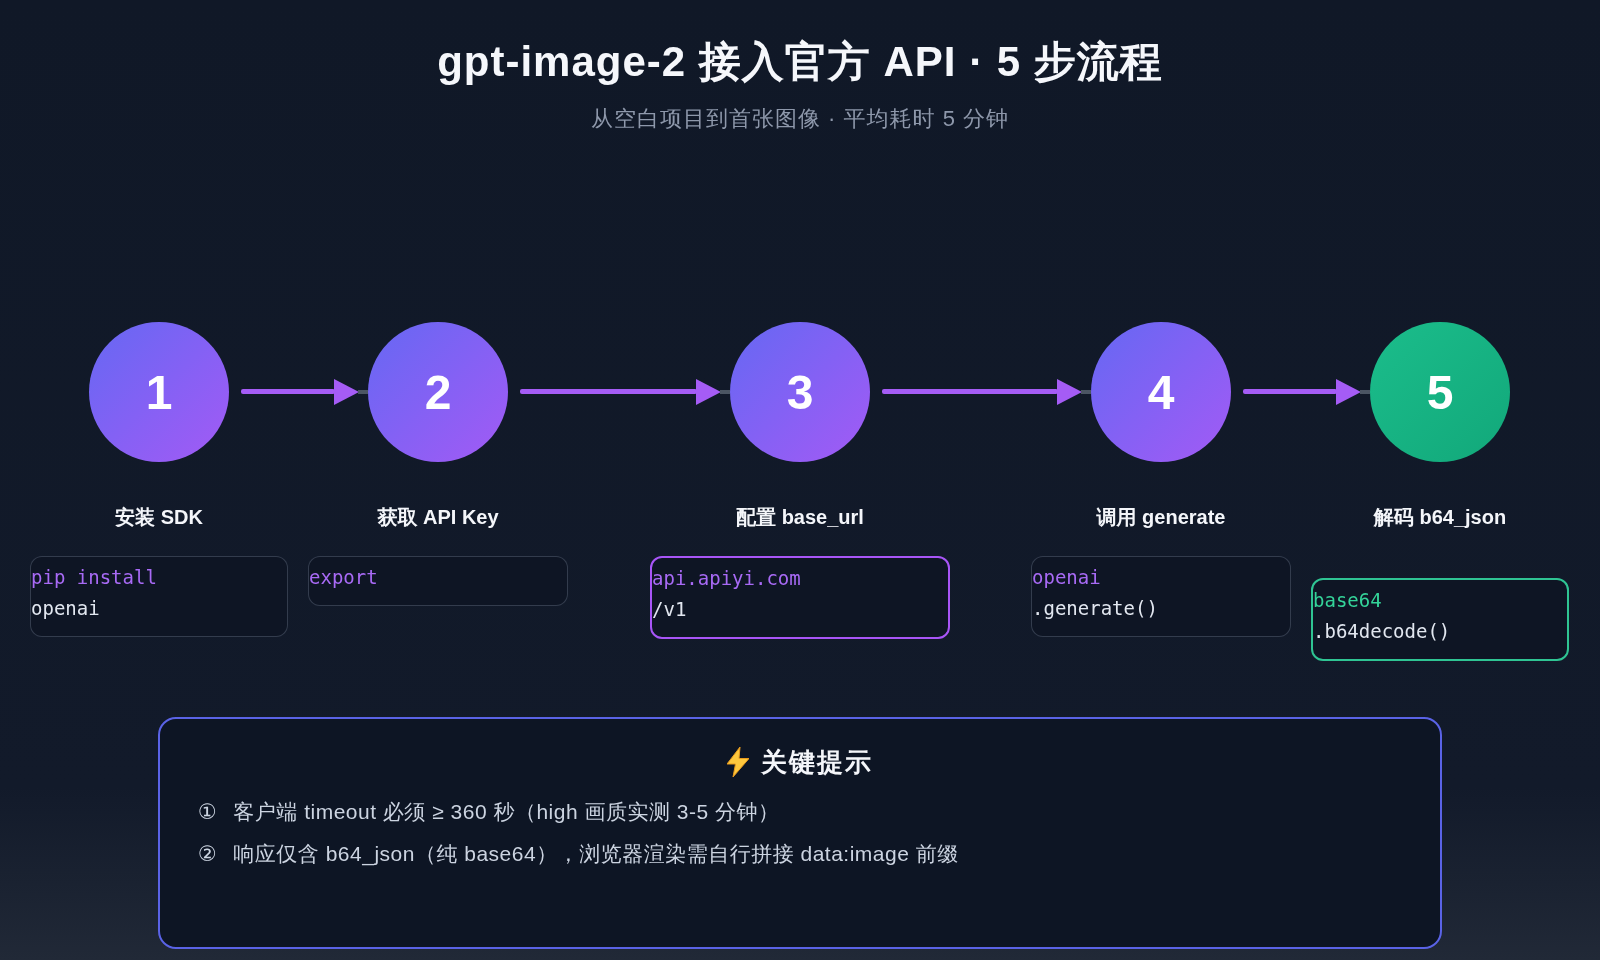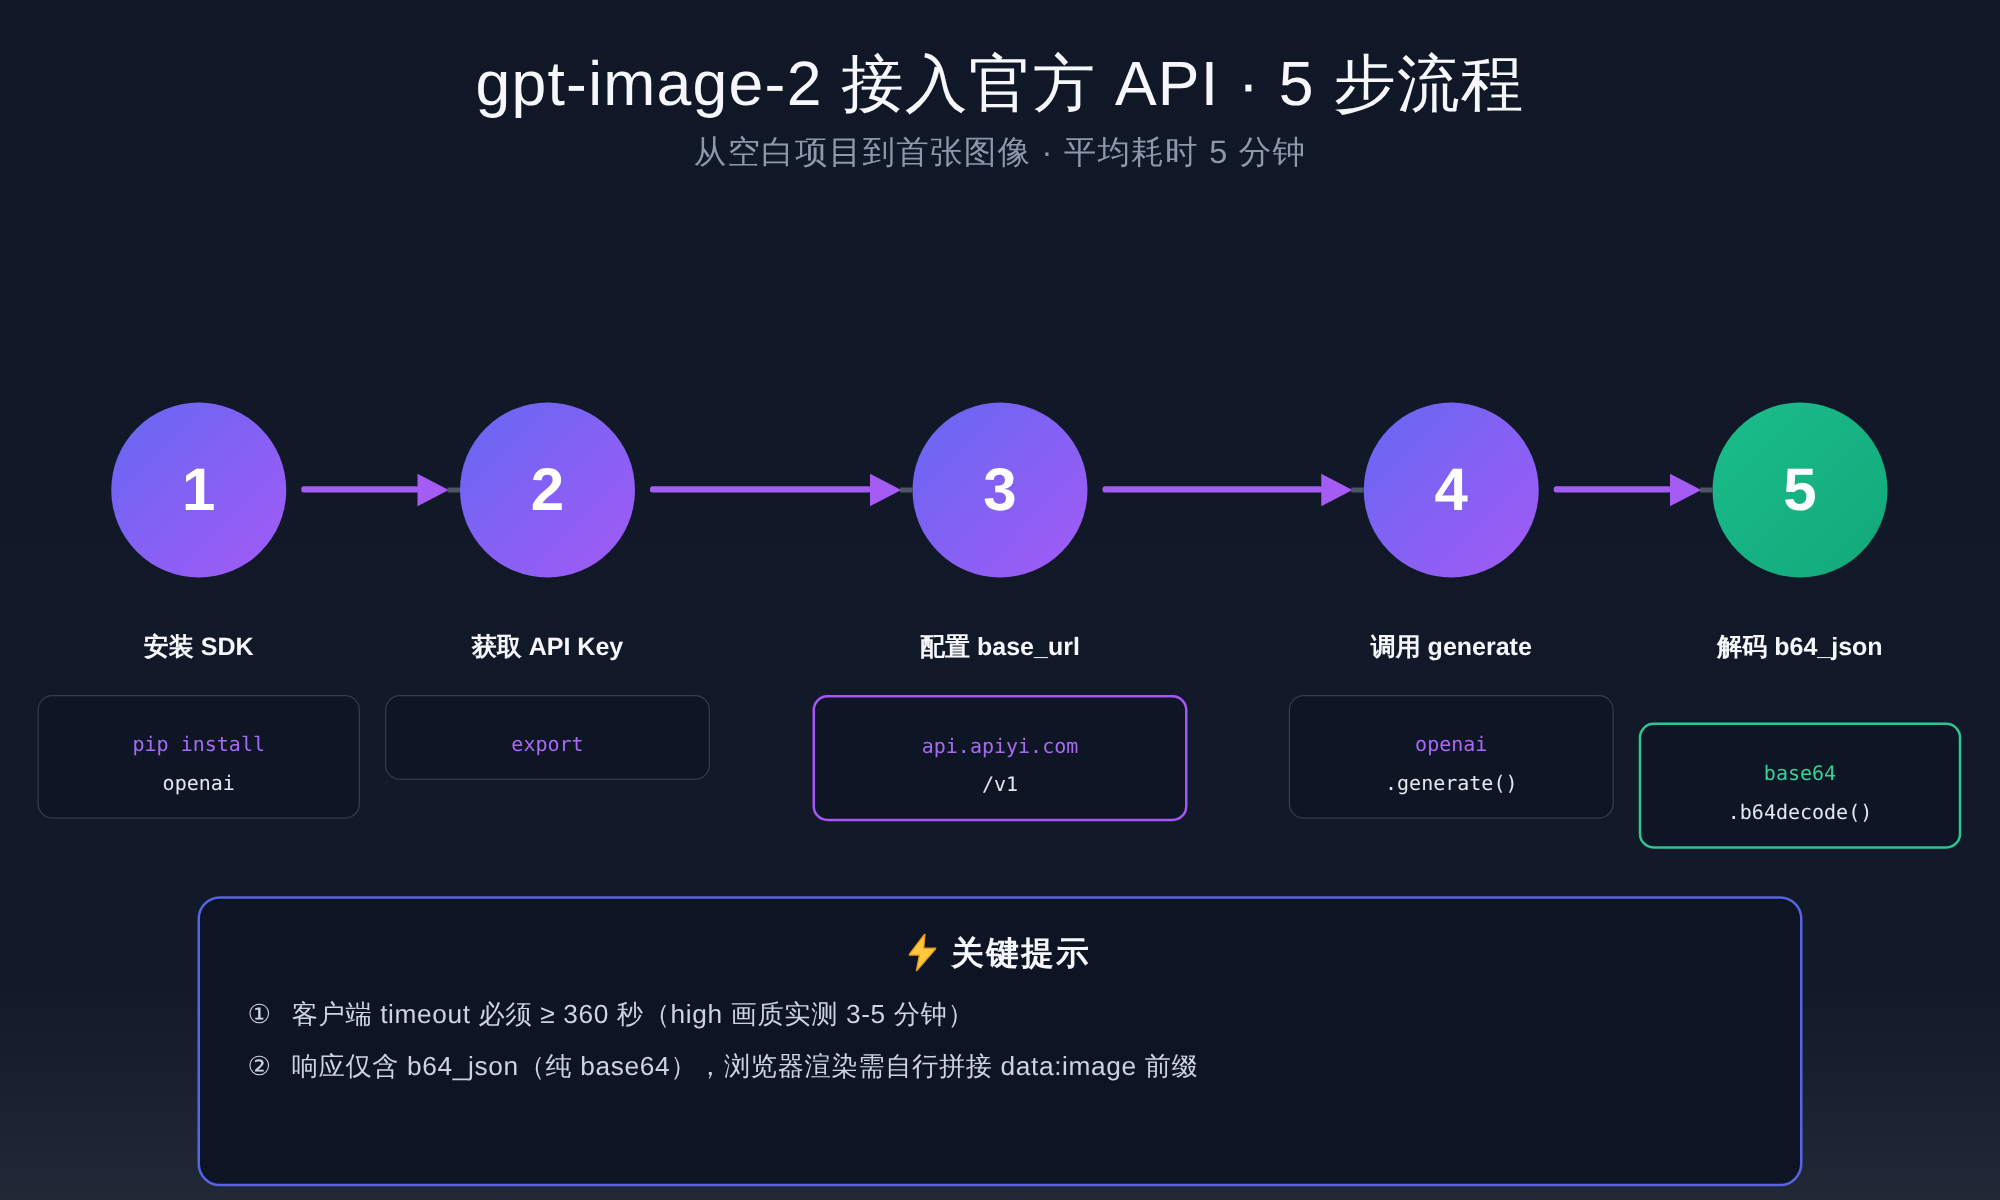--- a/index.html
+++ b/index.html
@@ -14,30 +14,30 @@
     width: 1600px;
     height: 960px;
     background: linear-gradient(180deg, #101827 0%, #121a2a 82%, #1a2231 92%, #212937 100%);
   }
 
   
   .title {
     position: absolute;
     top: 34px; left: 0; width: 100%;
     text-align: center;
-    font-size: 50px;
-    font-weight: normal;
+    font-size: 42px;
+    font-weight: bold;
     color: #f5f7fb;
     letter-spacing: 1px;
   }
   .subtitle {
     position: absolute;
     top: 104px; left: 0; width: 100%;
     text-align: center;
-    font-size: 26px;
+    font-size: 22px;
     color: #8e98ab;
     letter-spacing: 1px;
   }
 
   
   .col {
     position: absolute;
     top: 322px;
     transform: translateX(-50%);
     display: flex;
@@ -63,27 +63,27 @@
     margin-top: 42px;
     font-size: 20px;
     font-weight: bold;
     color: #f4f6fa;
     white-space: nowrap;
   }
 
   .code-box {
     margin-top: 25px;
     width: 100%;
-    padding: 23px 0 12px 0;
+    padding: 5px 0 12px 0;
     border-radius: 12px;
     background: #0e1524;
     border: 1.5px solid rgba(148, 163, 184, 0.28);
-    text-align: center;
+    text-align: left;
     font-family: "DejaVu Sans Mono", "Liberation Mono", monospace;
-    font-size: 16px;
+    font-size: 19px;
     line-height: 31px;
     white-space: nowrap;
   }
   .code-box.hl-purple { border: 2px solid #a855f7; }
   .code-box.hl-green  { border: 2px solid #2fc493; margin-top: 47px; }
   .code-accent { color: #a86af5; }
   .code-box.hl-green .code-accent { color: #34d399; }
   .code-main { color: #e2e7f0; }
 
   

